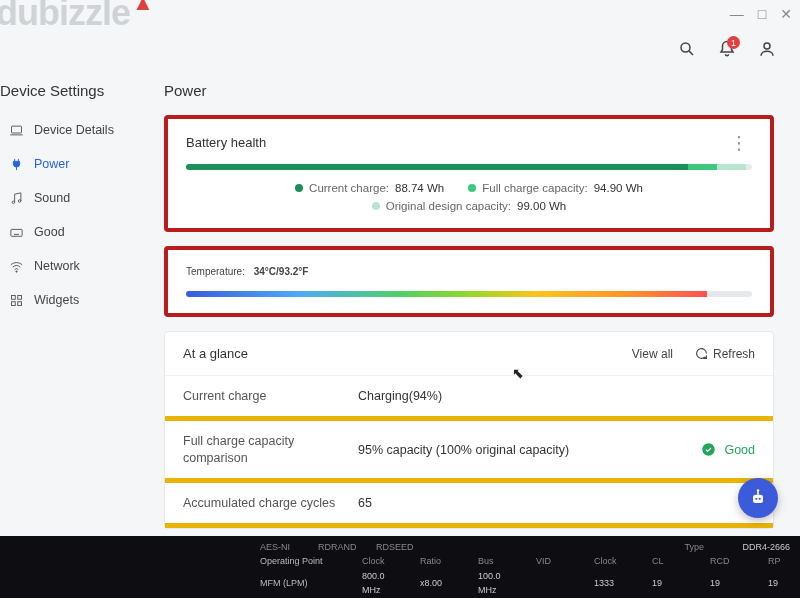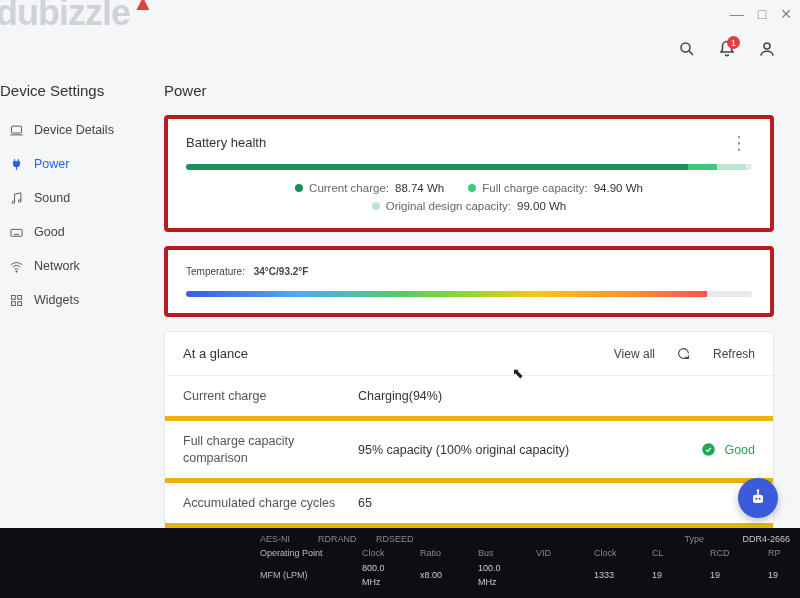--- a/index.html
+++ b/index.html
@@ -95,38 +95,38 @@
   .glance {
     background:#fff; border:1px solid #e6e8ec; border-radius:4px;
   }
   .glance-head {
     display:flex; align-items:center; padding:14px 18px;
     border-bottom:1px solid #eef0f3;
   }
   .glance-head .title{font-weight:500;}
   .glance-head .spacer{flex:1;}
   .viewall{font-size:12px; color:#444; margin-right:22px; cursor:pointer;text-align:center;}
-  .refresh{font-size:12px; color:#444; cursor:pointer; display:flex; align-items:center; gap:23px;}
+  .refresh{font-size:12px; color:#444; cursor:pointer; display:flex; align-items:center; gap:5px;}
   .glance-row {
     display:flex; align-items:center; padding:12px 18px;
     border-bottom:5px solid #eab308; font-size:12.5px;
   }
   .glance-row .label{ width:175px; color:#555; line-height:1.3;}
   .glance-row .val{ flex:1; color:#333;}
   .status-good{ color:#22a658; display:flex; align-items:center; gap:8px; font-size:12.5px;}
   .status-good svg{width:15px;height:15px;}
   .fab {
     position:absolute; bottom:80px; right:22px;
     width:40px; height:40px; border-radius:50%;
     background:#3b5bdb; display:flex; align-items:center; justify-content:center;
     box-shadow:0 3px 8px rgba(0,0,0,.25); cursor:pointer;
   }
   .fab svg{width:20px;height:20px; fill:#fff;}
   .bottom-panel {
-    position:absolute; left:0; right:0; bottom:0; height:70px;
+    position:absolute; left:0; right:0; bottom:0; height:62px;
     background:#0e0e12; color:#c9cbd1; font-size:9px;
     padding:4px 10px 0 260px;
   }
   .bp-row{display:flex; gap:16px; align-items:center; line-height:1.6;}
   .bp-head{color:#888;}
   .bp-cell{min-width:42px;}
   .bp-label{color:#bbb; min-width:86px;}
   .cursor-image {
     position:absolute; top:61%; left:64%; font-size:14px; color:#222;
   }

